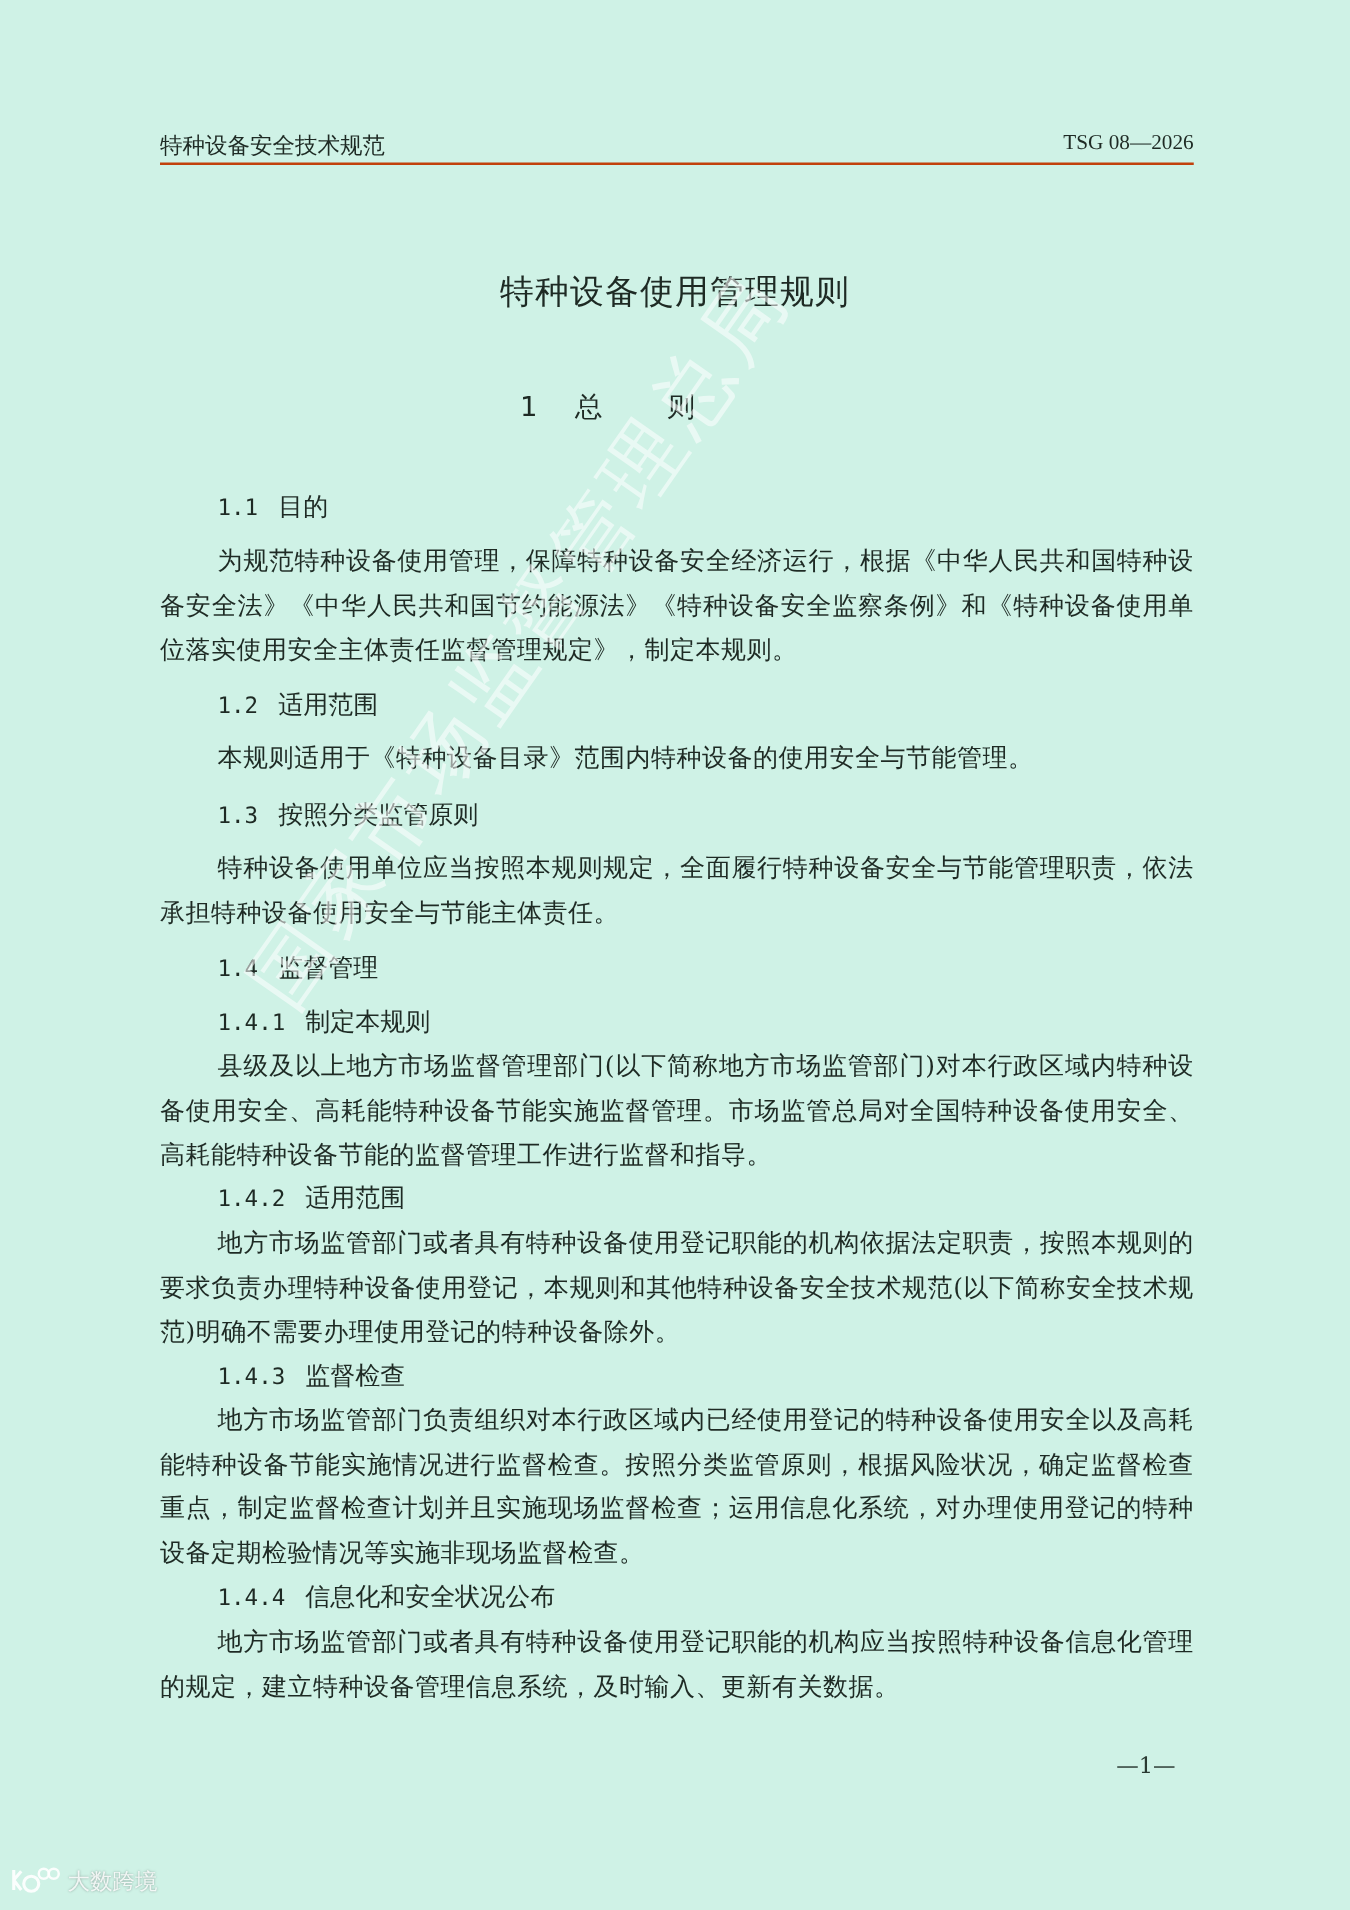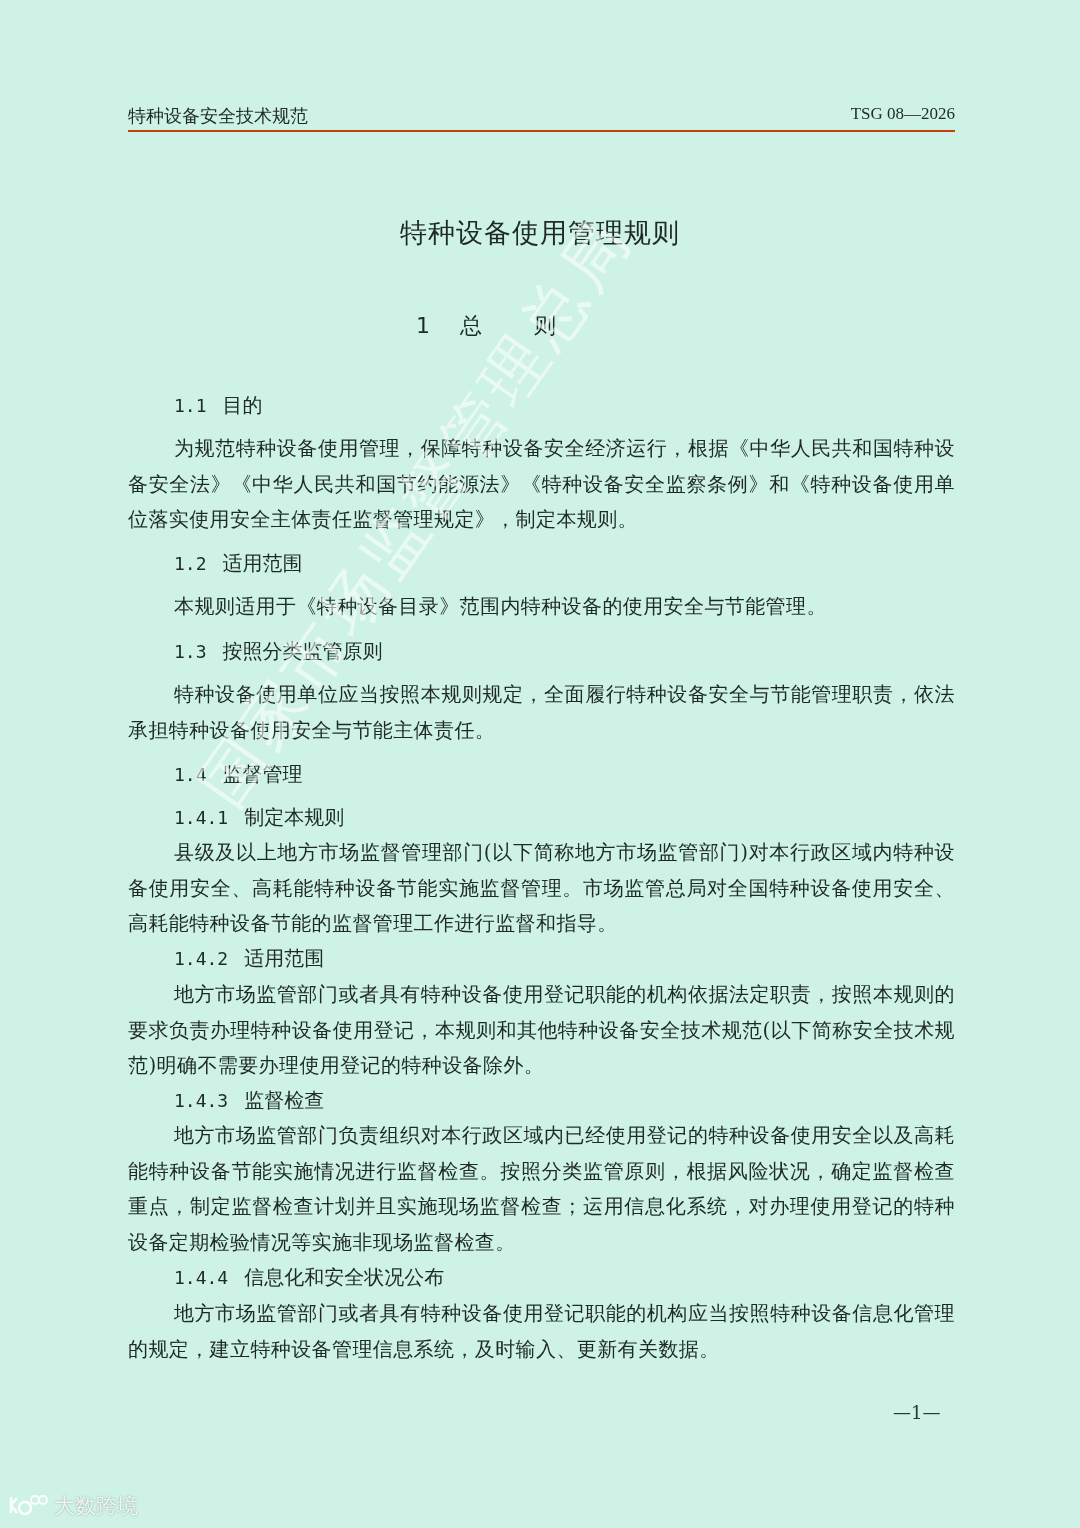--- a/index.html
+++ b/index.html
@@ -38,21 +38,21 @@
   }
   .watermark {
     position: absolute; left: 215px; top: 755px; width: 860px;
     transform: rotate(-55deg); transform-origin: left center;
     font-family: "DejaVu Sans", "Liberation Sans", sans-serif;
     font-size: 64px; letter-spacing: 6px;
     color: rgba(255,255,255,0.55); white-space: nowrap; pointer-events: none;
   }
   .brand {
     position: absolute; left: 8px; top: 1492px; display: flex; align-items: center;
-    color: rgba(255,255,255,0.85); font-family: "DejaVu Sans", "Liberation Sans", sans-serif; font-size: 21px;
+    color: rgba(255,255,255,0.85); font-family: "DejaVu Sans", "Liberation Sans", sans-serif; font-size: 18px;
     text-shadow: 0 0 2px rgba(0,0,0,0.35);
   }
   .brand .logo { margin-right: 6px; display: inline-block; width: 40px; height: 26px; }
 </style>
 </head>
 <body>
 
 <div class="page-header">
   <span class="left">特种设备安全技术规范</span>
   <span class="right">TSG 08—2026</span>

